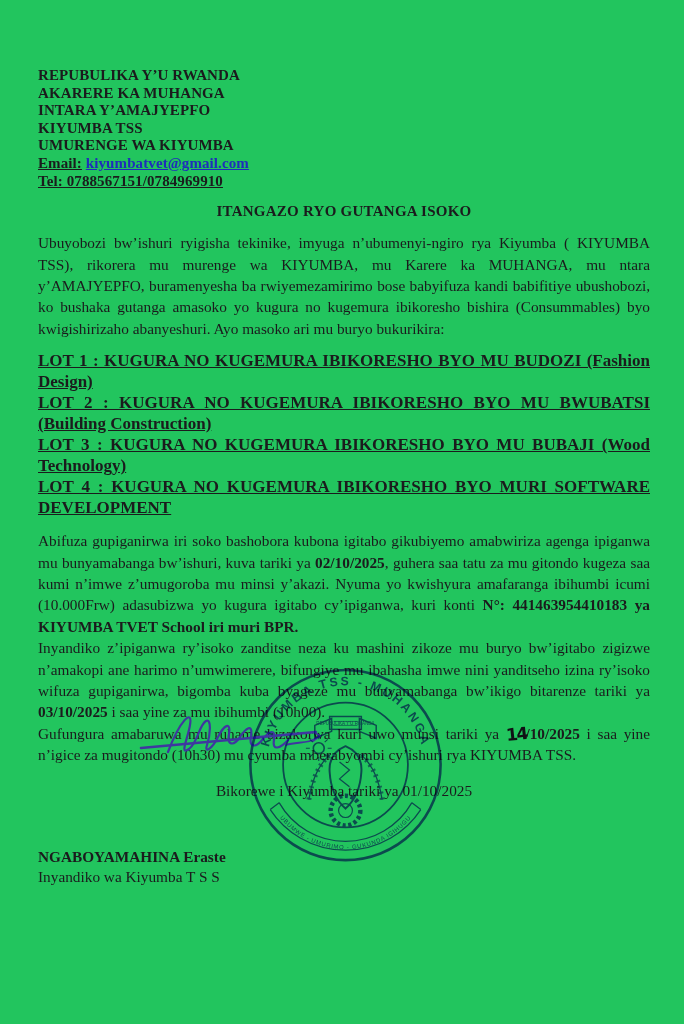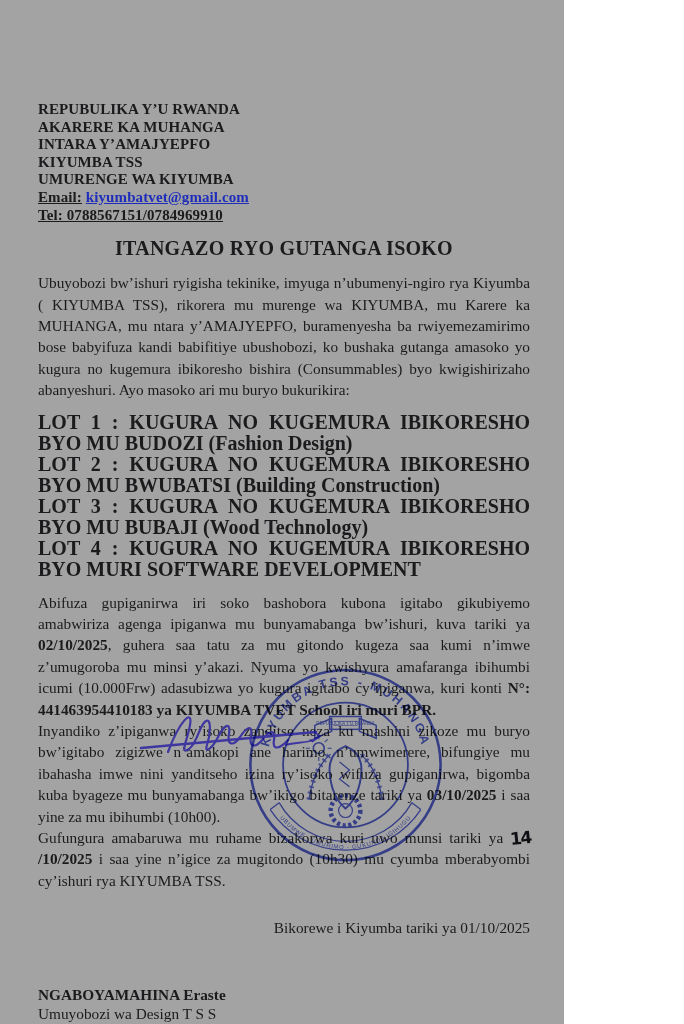--- a/index.html
+++ b/index.html
@@ -1,38 +1,38 @@
 <!DOCTYPE html>
 <html><head>
 <meta charset="utf-8">
 <style>
   * { margin:0; padding:0; box-sizing:border-box; }
   html,body { background:#ffffff; }
   .page {
     position:relative;
-    width:564px; height:1024px;
-    background:#a3a3a3;
+    width:684px; height:1024px;
+    background:#22c55e;
     font-family:"Liberation Serif","DejaVu Serif",serif;
     color:#1b1b1d;
-    padding:101px 34px 0 38px;
+    padding:67px 34px 0 38px;
     overflow:hidden;
   }
   .header-row { display:flex; justify-content:space-between; align-items:flex-start; }
   .lh-line { font-weight:bold; font-size:15px; line-height:17.6px; letter-spacing:.1px; }
   .u { text-decoration:underline; }
   .email-addr { color:#1f2dbb; font-weight:bold;font-family:Liberation Serif, serif; }
   .date-line { font-weight:bold; font-size:15px; white-space:pre; padding-top:1px; }
-  .doc-title { text-align:center; font-size:20px; font-weight:bold; margin-top:13px; letter-spacing:.25px; }
+  .doc-title { text-align:center; font-size:15px; font-weight:bold; margin-top:13px; letter-spacing:.25px; }
   .para { font-size:15.3px; line-height:21.4px; text-align:justify; margin-top:12px; }
   .para b { font-weight:bold; }
   .tight { margin-top:0; }
   .lots { margin-top:11px; }
-  .lot-line { font-weight:bold; font-size:20px; line-height:21px; text-align:justify; }
+  .lot-line { font-weight:bold; font-size:17px; line-height:21px; text-align:justify;text-decoration:underline; }
   .contact { margin-top:25px; text-align:left; }
-  .done { margin-top:26px; text-align:right; }
+  .done { margin-top:14px; text-align:center; }
   .signer { margin-top:46px; font-size:15.3px; line-height:19.5px; }
   .signer-name { font-weight:bold; }
   .hand-date {
     font-family:"DejaVu Sans",sans-serif;
     font-size:17px; font-weight:bold;
     display:inline-block; transform:rotate(-6deg) translateY(1px);
     letter-spacing:-1.5px; margin-right:-1px; color:#101014;
   }
   .signature-svg { position:absolute; left:138px; top:692px; width:214px; height:82px; z-index:2; }
   .stamp-svg { position:absolute; left:236px; top:663px; width:219px; height:208px; opacity:.82; mix-blend-mode:multiply; z-index:3; }
@@ -70,21 +70,21 @@
 
   <p class="para tight"><span>Inyandiko z’ipiganwa ry’isoko zanditse neza ku mashini zikoze mu buryo bw’igitabo zigizwe n’amakopi ane harimo n’umwimerere, bifungiye mu ibahasha imwe nini yanditseho izina ry’isoko wifuza gupiganirwa, bigomba kuba byageze mu bunyamabanga bw’ikigo bitarenze tariki ya </span><b>03/10/2025</b><span> i saa yine za  mu ibihumbi (10h00).</span></p>
 
   <p class="para tight"><span>Gufungura amabaruwa mu ruhame bizakorwa kuri uwo munsi tariki ya </span><b class="hand-date">14</b><b>/10/2025</b><span> i saa yine n’igice za mugitondo (10h30) mu cyumba mberabyombi cy’ishuri rya KIYUMBA TSS.</span></p>
 
 
   <p class="para done">Bikorewe i Kiyumba tariki ya 01/10/2025</p>
 
   <div class="signer">
     <div class="signer-name">NGABOYAMAHINA Eraste</div>
-    <div>Umuyobozi wa  Design  T S S</div>
+    <div>Inyandiko wa  Kiyumba  T S S</div>
   </div>
 
   <svg class="signature-svg" viewBox="0 0 214 82">
     <g fill="none" stroke="#3f37a0" stroke-linecap="round">
       <path stroke-width="2.2" d="M30,60 C42,28 55,16 52,33 C50,46 41,64 51,57 C60,50 61,33 68,29 C74,26 72,44 69,53 C66,62 74,57 80,45 C86,33 93,29 91,42 C89,53 95,55 102,45 C108,36 115,31 113,44 C111,55 117,57 125,47 C131,39 138,36 136,48 C134,59 142,57 150,48"></path>
       <path stroke-width="2.6" d="M3,56 L178,40"></path>
       <path stroke-width="1.8" d="M148,53 C160,49 170,53 182,44 L176,40 M182,44 L175,49"></path>
     </g>
   </svg>
 

